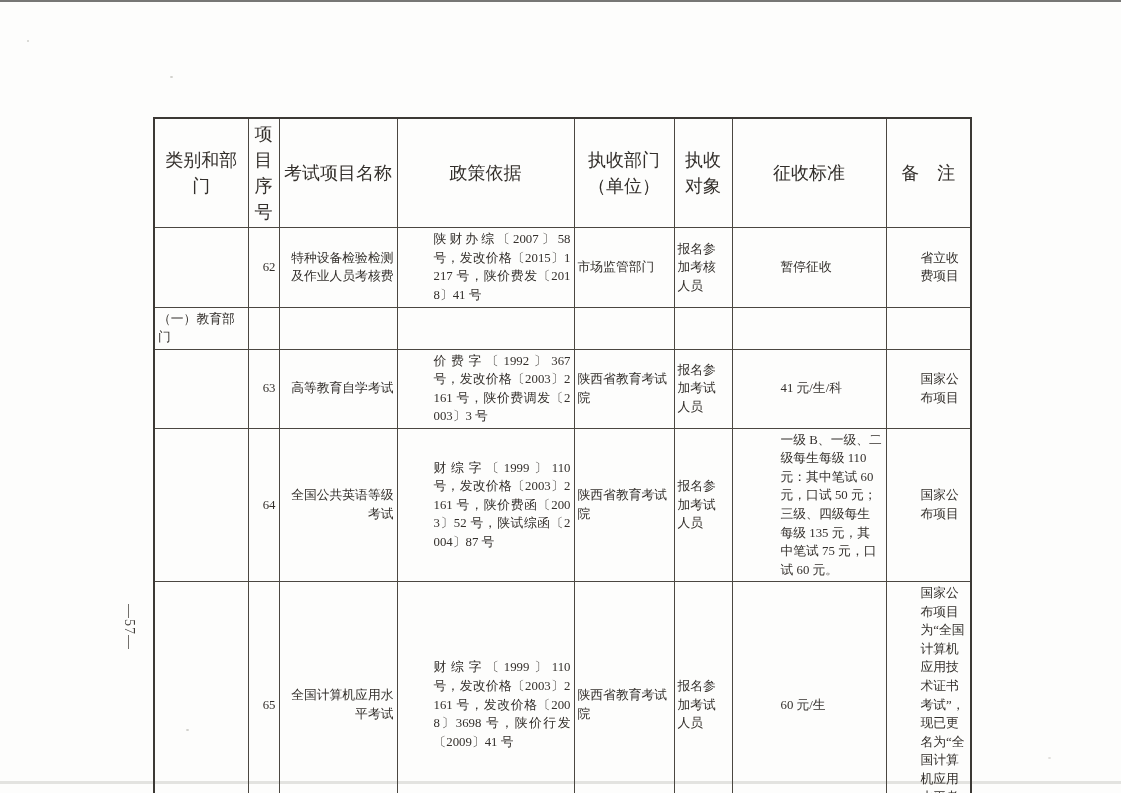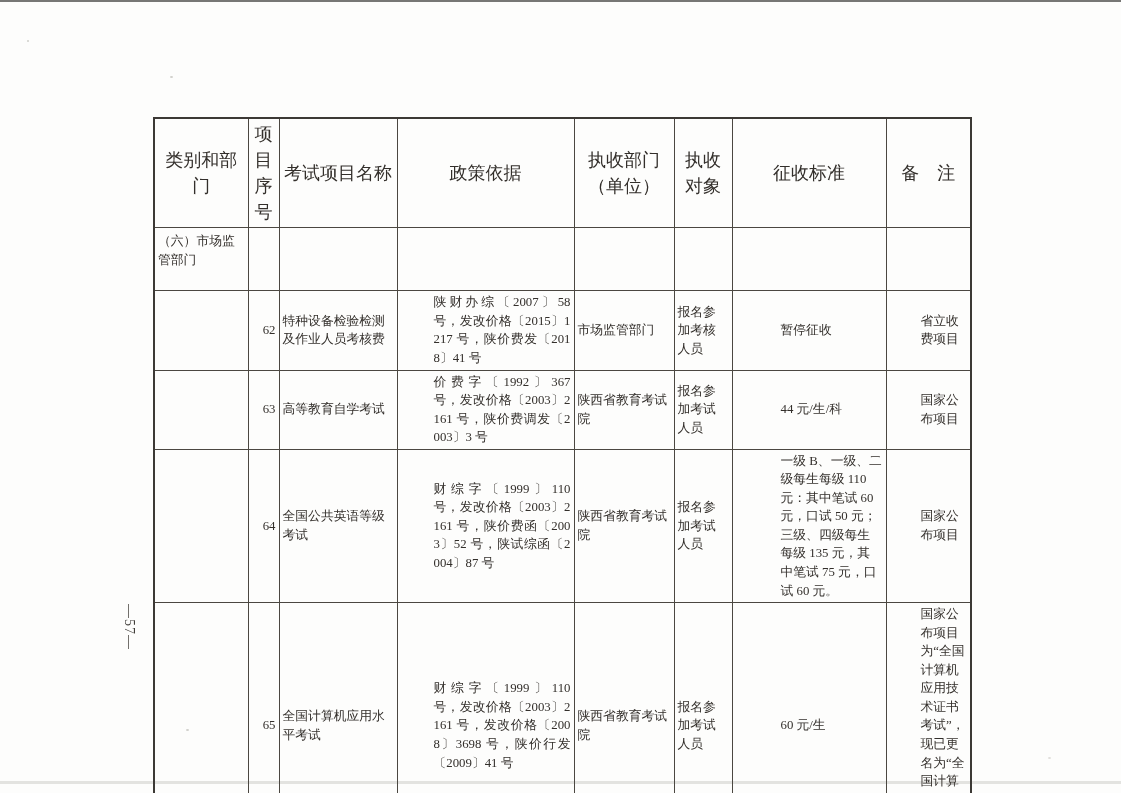--- a/index.html
+++ b/index.html
@@ -53,21 +53,21 @@
     font-weight:normal;
   }
   .fee-table th {
     text-align:center;
     white-space:pre-line;
     font-size:18px;
   }
   td.c-cat   { text-align:left; }
   tr.cat-row td.c-cat { vertical-align:top; padding-top:4px; }
   td.c-seq   { text-align:right; }
-  td.c-name  { text-align:left;margin-top:44px; }
+  td.c-name  { text-align:right;margin-top:44px; }
   td.c-policy{ text-align:justify;padding-left:36px; }
   td.c-dept  { text-align:left; }
   td.c-target{ text-align:left; }
   td.c-std   { text-align:left;padding-left:48px; }
   td.c-rem   { text-align:left;padding-left:34px; }
 </style>
 </head>
 <body>
 
 <div class="page">
@@ -100,52 +100,52 @@
 序号</th>
       <th>考试项目名称</th>
       <th>政策依据</th>
       <th>执收部门
 （单位）</th>
       <th>执收对象</th>
       <th>征收标准</th>
       <th>备　注</th>
     </tr>
 
-    <tr style="height:63px" class="cat-row">
-      <td class="c-cat">（六）市场监管部门</td>
-      <td class="c-seq"></td>
-      <td class="c-name"></td>
-      <td class="c-policy"></td>
-      <td class="c-dept"></td>
-      <td class="c-target"></td>
-      <td class="c-std"></td>
-      <td class="c-rem"></td>
-    </tr>
 
     <tr style="height:67px">
       <td class="c-cat"></td>
       <td class="c-seq">62</td>
       <td class="c-name">特种设备检验检测及作业人员考核费</td>
       <td class="c-policy">陕财办综〔2007〕58 号，发改价格〔2015〕1217 号，陕价费发〔2018〕41 号</td>
       <td class="c-dept">市场监管部门</td>
       <td class="c-target">报名参加考核人员</td>
       <td class="c-std">暂停征收</td>
       <td class="c-rem">省立收费项目</td>
     </tr>
 
 
+    <tr style="height:27px">
+      <td class="c-cat">（一）教育部门</td>
+      <td class="c-seq"></td>
+      <td class="c-name"></td>
+      <td class="c-policy"></td>
+      <td class="c-dept"></td>
+      <td class="c-target"></td>
+      <td class="c-std"></td>
+      <td class="c-rem"></td>
+    </tr>
 
     <tr style="height:65px">
       <td class="c-cat"></td>
       <td class="c-seq">63</td>
       <td class="c-name">高等教育自学考试</td>
       <td class="c-policy">价费字〔1992〕367 号，发改价格〔2003〕2161 号，陕价费调发〔2003〕3 号</td>
       <td class="c-dept">陕西省教育考试院</td>
       <td class="c-target">报名参加考试人员</td>
-      <td class="c-std">44 元/生/科</td>
+      <td class="c-std">41 元/生/科</td>
       <td class="c-rem">国家公布项目</td>
     </tr>
 
     <tr style="height:105px">
       <td class="c-cat"></td>
       <td class="c-seq">64</td>
       <td class="c-name">全国公共英语等级考试</td>
       <td class="c-policy">财综字〔1999〕110 号，发改价格〔2003〕2161 号，陕价费函〔2003〕52 号，陕试综函〔2004〕87 号</td>
       <td class="c-dept">陕西省教育考试院</td>
       <td class="c-target">报名参加考试人员</td>

